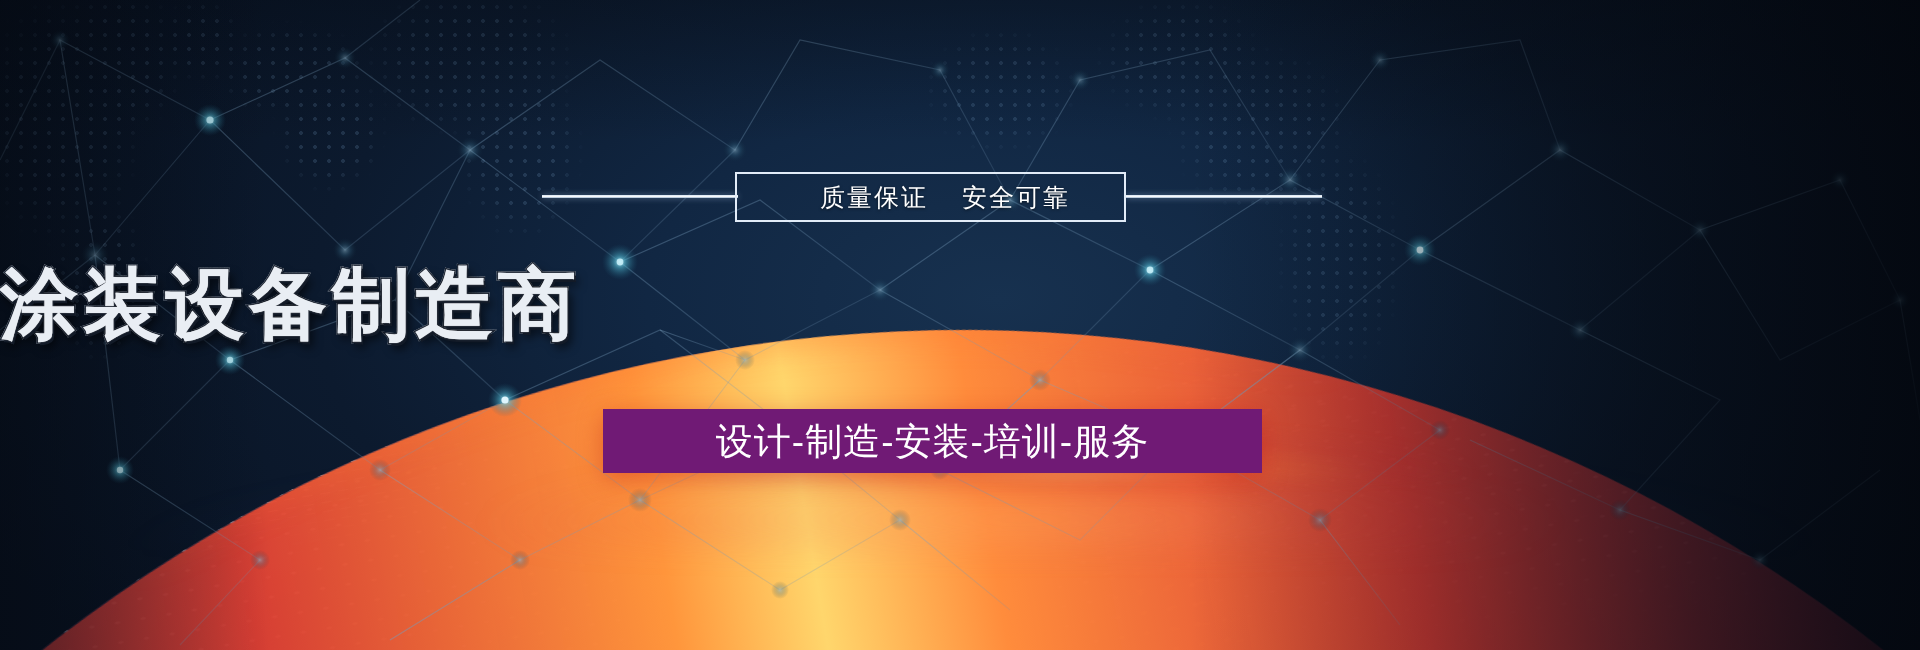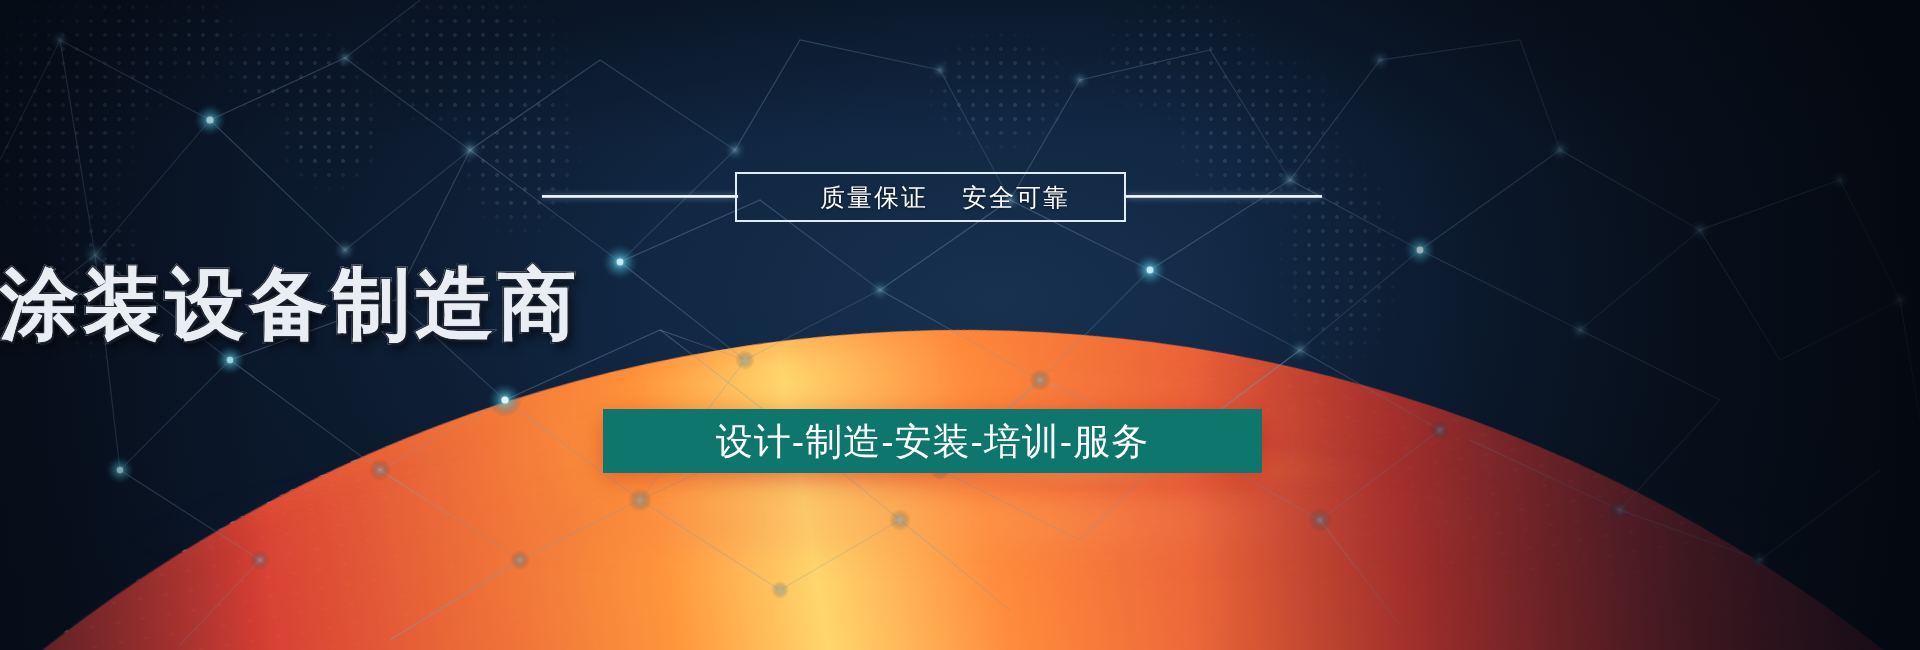--- a/index.html
+++ b/index.html
@@ -239,21 +239,21 @@
       linear-gradient(180deg, #ffffff 0%, #e4ebf3 34%, #b9c6d6 52%, #eef3f9 68%, #cdd8e6 100%);
     -webkit-background-clip: text;
     background-clip: text;
   }
 
   
   .redbar {
     position: absolute;
     left: 603px; top: 409px;
     width: 659px; height: 64px;
-    background: #0f766e;
+    background: #701a75;
     display: flex;
     align-items: center;
     justify-content: center;
     box-shadow: 0 6px 26px rgba(180,0,20,0.35);
   }
   .redbar span {
     color: #ffffff;
     font-size: 37px;
     font-weight: 500;
     letter-spacing: 1px;

